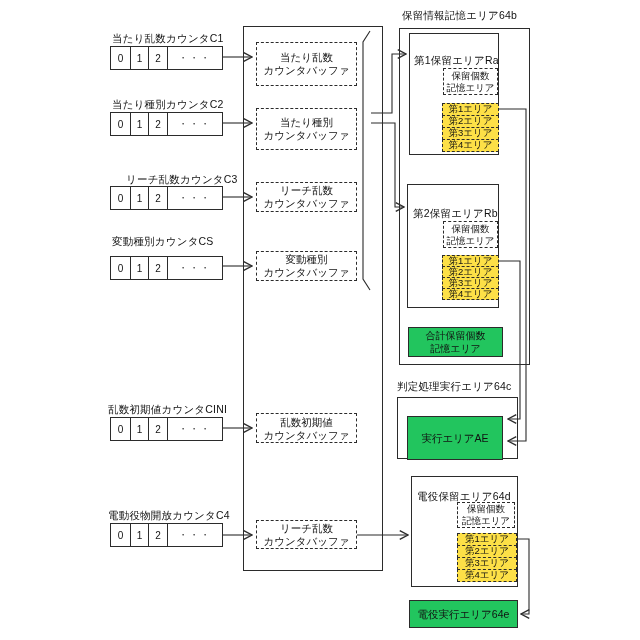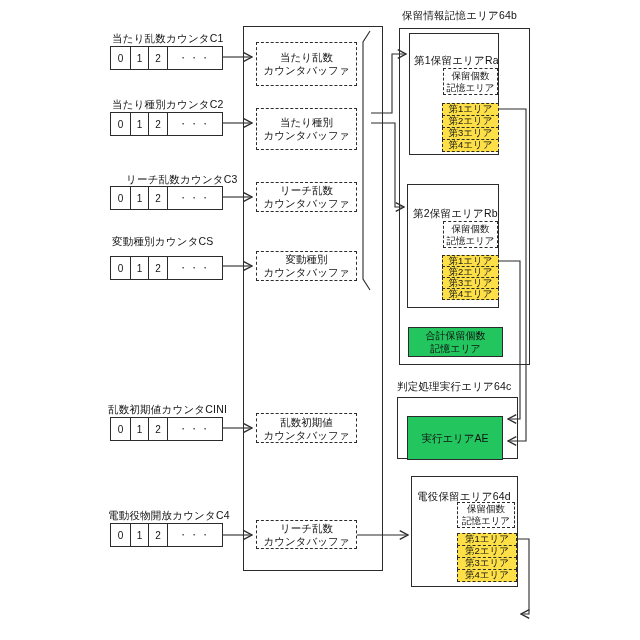--- a/index.html
+++ b/index.html
@@ -185,14 +185,17 @@
     <span>保留個数</span>
     <span>記憶エリア</span>
   </div>
   <div class="slot-stack" style="left:457px;top:533px;width:60px;">
     <div class="slot">第1エリア</div>
     <div class="slot">第2エリア</div>
     <div class="slot">第3エリア</div>
     <div class="slot">第4エリア</div>
   </div>
 
+  <div class="box two-line" style="left:409px;top:600px;width:109px;height:28px;font-size:10.5px;">
+    <span>電役実行エリア64e</span>
+  </div>
 
 </div>
 
 </body></html>

